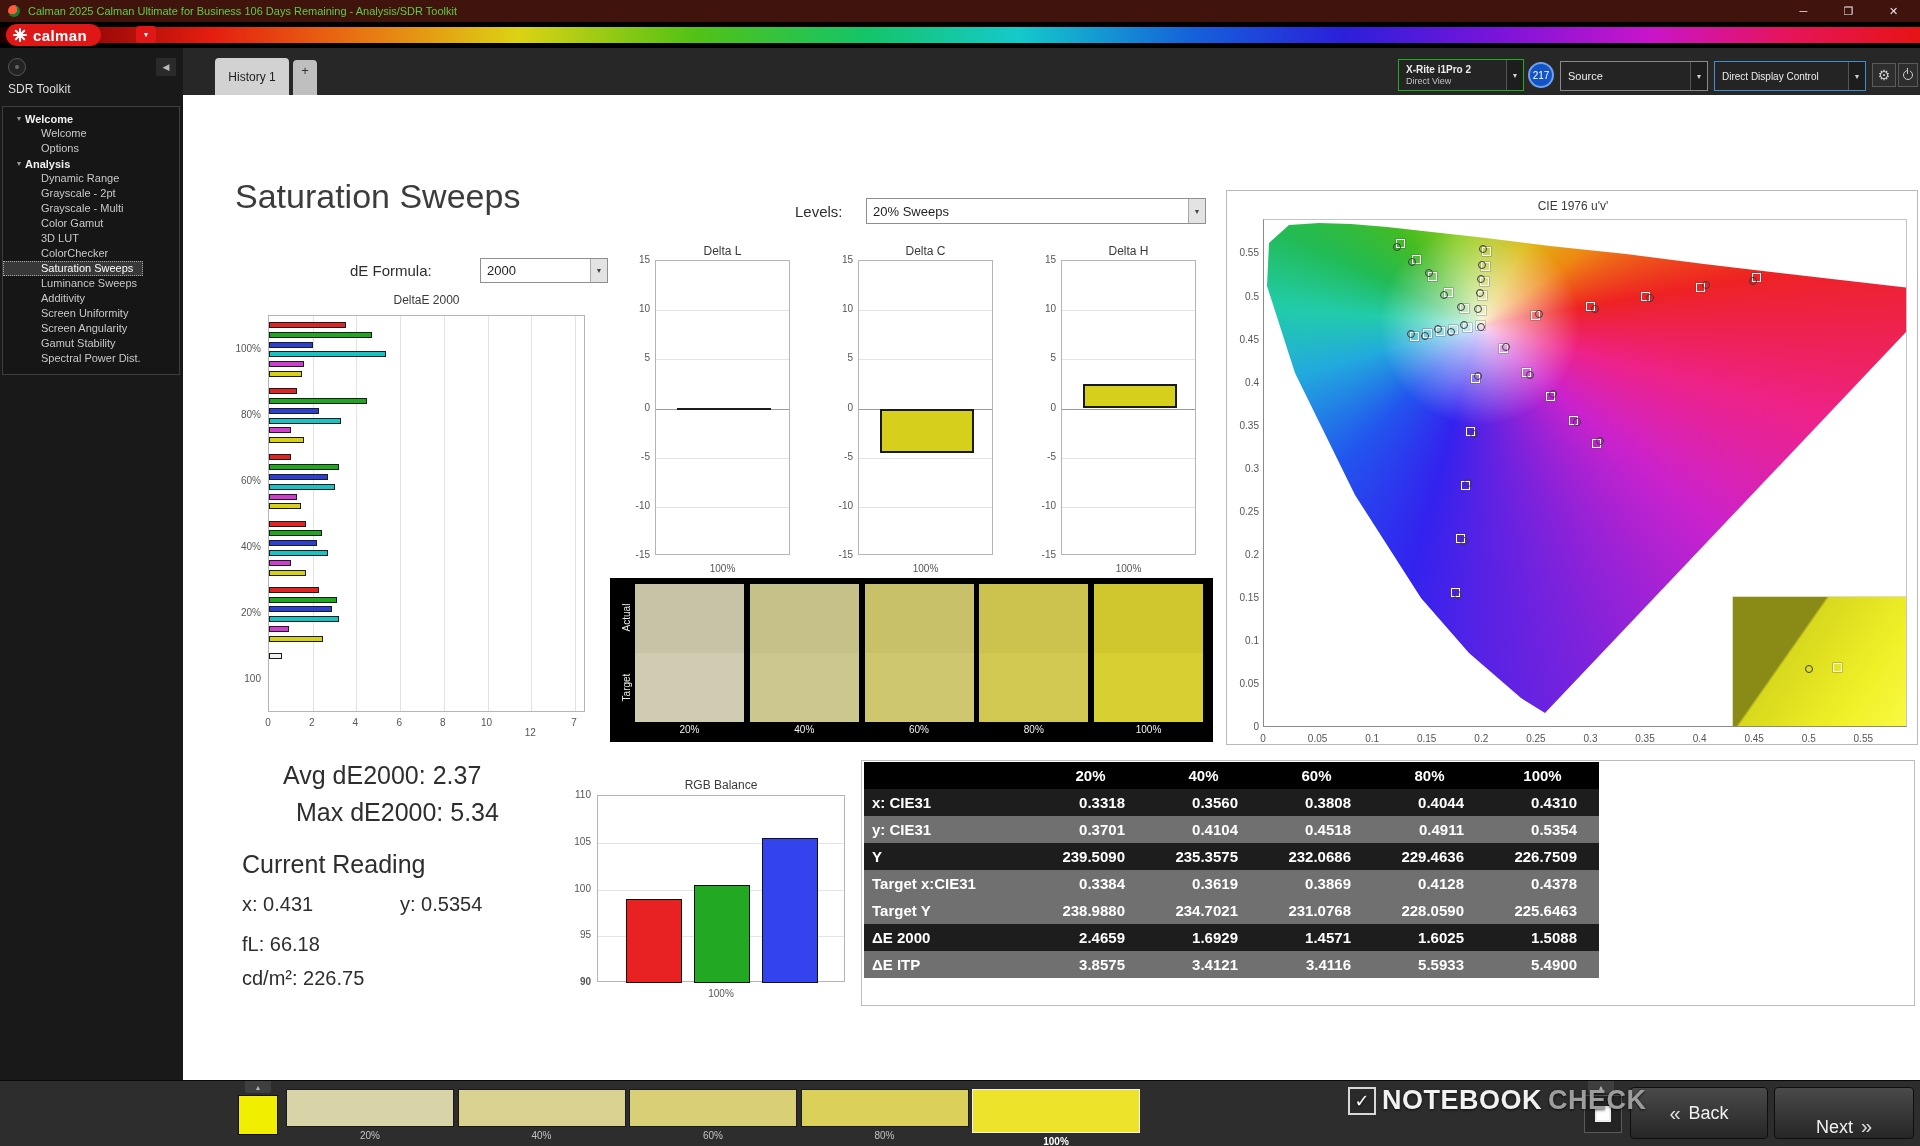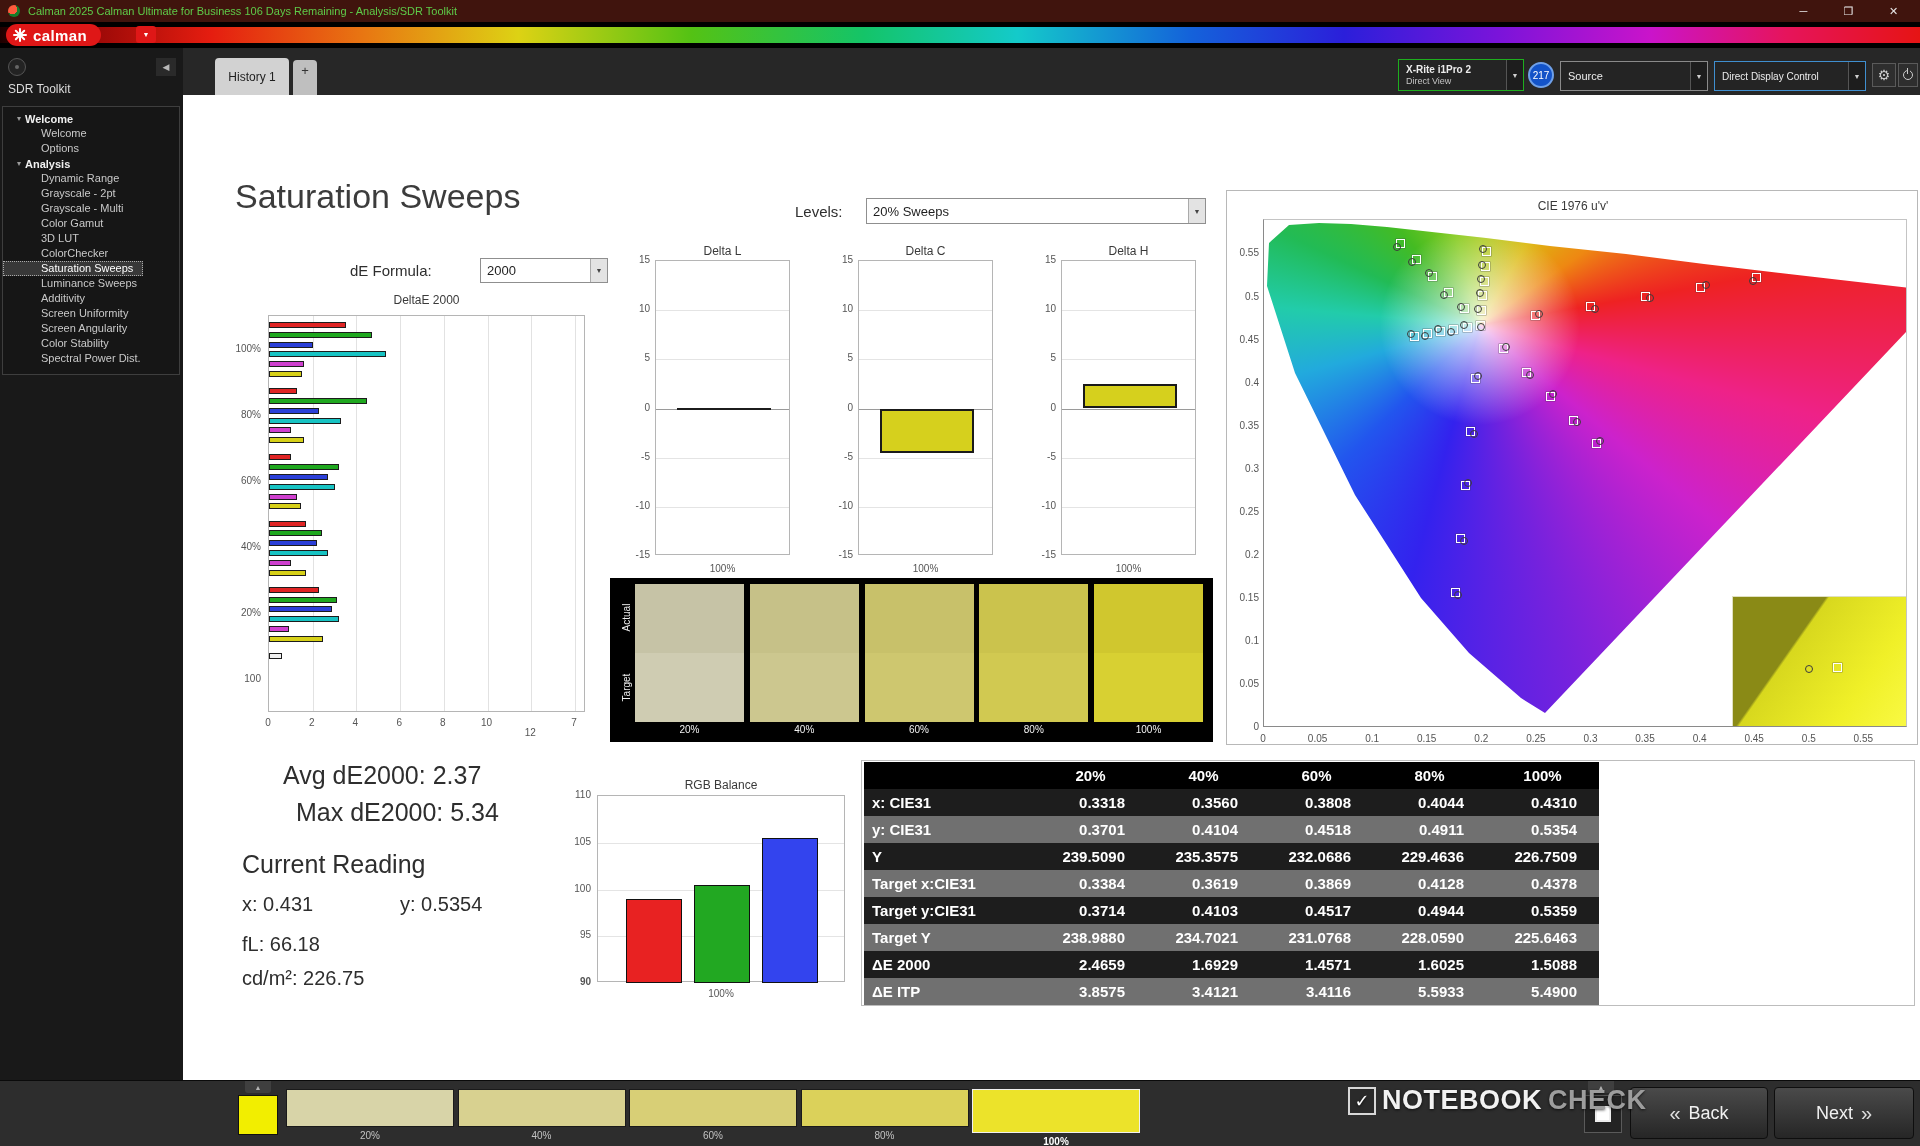--- a/index.html
+++ b/index.html
@@ -117,21 +117,21 @@
 #patch-square{position:absolute;left:238px;top:14px;width:40px;height:40px;border:1px solid #111;}
 .bb-swatch{position:absolute;top:8px;width:168px;}
 .bb-color{width:168px;height:38px;border:1px solid #1a1a1a;}
 .bb-label{margin-top:3px;text-align:center;font-size:10px;color:#c3c3c3;}
 .bb-swatch.sel .bb-color{border:1px solid #f0f0f0;height:44px;}
 .bb-swatch.sel .bb-label{color:#fff;font-weight:bold;}
 #btn-layout{position:absolute;left:1584px;top:14px;width:38px;height:38px;background:#232323;border:1px solid #5a5a5a;display:flex;align-items:center;justify-content:center;}
 #btn-layout .sq{width:16px;height:16px;border:2px solid #ededed;background:#fff;}
 .nav-btn{position:absolute;top:6px;height:52px;background:linear-gradient(#4a4a4a,#262626);border:1px solid #0e0e0e;border-radius:4px;display:flex;align-items:center;justify-content:center;gap:8px;color:#f0f0f0;font-size:18px;}
 #btn-back{left:1630px;width:138px;}
-#btn-next{left:1774px;width:140px;}
+#btn-next{left:1774px;width:140px;align-items:flex-end;}
 .nav-chev{font-size:20px;color:#e0e0e0;}
 #watermark{position:absolute;left:1348px;top:4px;display:flex;align-items:center;gap:6px;z-index:20;pointer-events:none;text-shadow:0 1px 3px rgba(0,0,0,.7);}
 #wm-logo{width:28px;height:28px;border:2px solid #d8d8d8;display:flex;align-items:center;justify-content:center;color:#fff;font-size:18px;font-weight:bold;background:rgba(40,40,40,.5);}
 #wm-1{color:#f2f2f2;font-size:27px;font-weight:bold;letter-spacing:.5px;}
 #wm-2{color:#9d9d9d;font-size:27px;font-weight:bold;letter-spacing:.5px;}
 </style>
 </head>
 <body>
 
 <div id="screen">
@@ -181,21 +181,21 @@
         <div class="tree-item">Grayscale - 2pt</div>
         <div class="tree-item">Grayscale - Multi</div>
         <div class="tree-item">Color Gamut</div>
         <div class="tree-item">3D LUT</div>
         <div class="tree-item">ColorChecker</div>
         <div class="tree-item selected">Saturation Sweeps</div>
         <div class="tree-item">Luminance Sweeps</div>
         <div class="tree-item">Additivity</div>
         <div class="tree-item">Screen Uniformity</div>
         <div class="tree-item">Screen Angularity</div>
-        <div class="tree-item">Color Stability</div>
+        <div class="tree-item">Gamut Stability</div>
         <div class="tree-item">Spectral Power Dist.</div>
       </div>
   </div>
 
   <div id="tabbar" class="abs">
     <div id="tab-history">History 1</div>
     <div id="tab-add">+</div>
 
     <div id="dd-meter" class="dd-dark">
       <div class="dd-main">
@@ -456,28 +456,20 @@
           <div class="tcell val">229.4636</div>
           <div class="tcell val">226.7509</div>
         </div>
         <div class="trow even">
           <div class="tcell lab">Target x:CIE31</div>
           <div class="tcell val">0.3384</div>
           <div class="tcell val">0.3619</div>
           <div class="tcell val">0.3869</div>
           <div class="tcell val">0.4128</div>
           <div class="tcell val">0.4378</div>
-        </div>
-        <div class="trow odd">
-          <div class="tcell lab">Target y:CIE31</div>
-          <div class="tcell val">0.3714</div>
-          <div class="tcell val">0.4103</div>
-          <div class="tcell val">0.4517</div>
-          <div class="tcell val">0.4944</div>
-          <div class="tcell val">0.5359</div>
         </div>
         <div class="trow even">
           <div class="tcell lab">Target Y</div>
           <div class="tcell val">238.9880</div>
           <div class="tcell val">234.7021</div>
           <div class="tcell val">231.0768</div>
           <div class="tcell val">228.0590</div>
           <div class="tcell val">225.6463</div>
         </div>
         <div class="trow odd">

